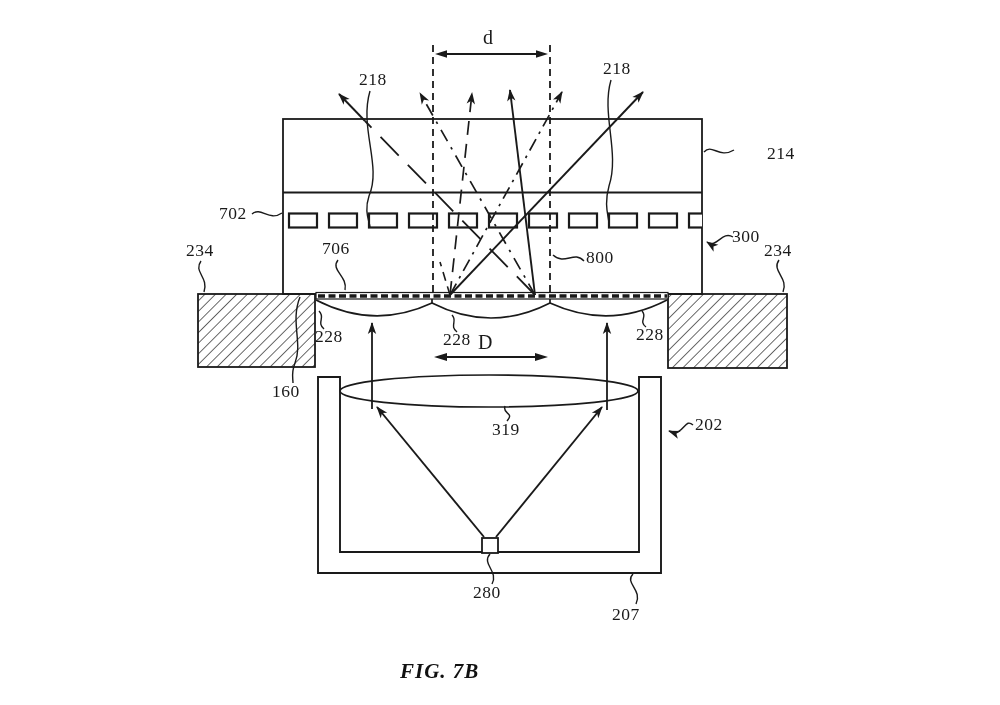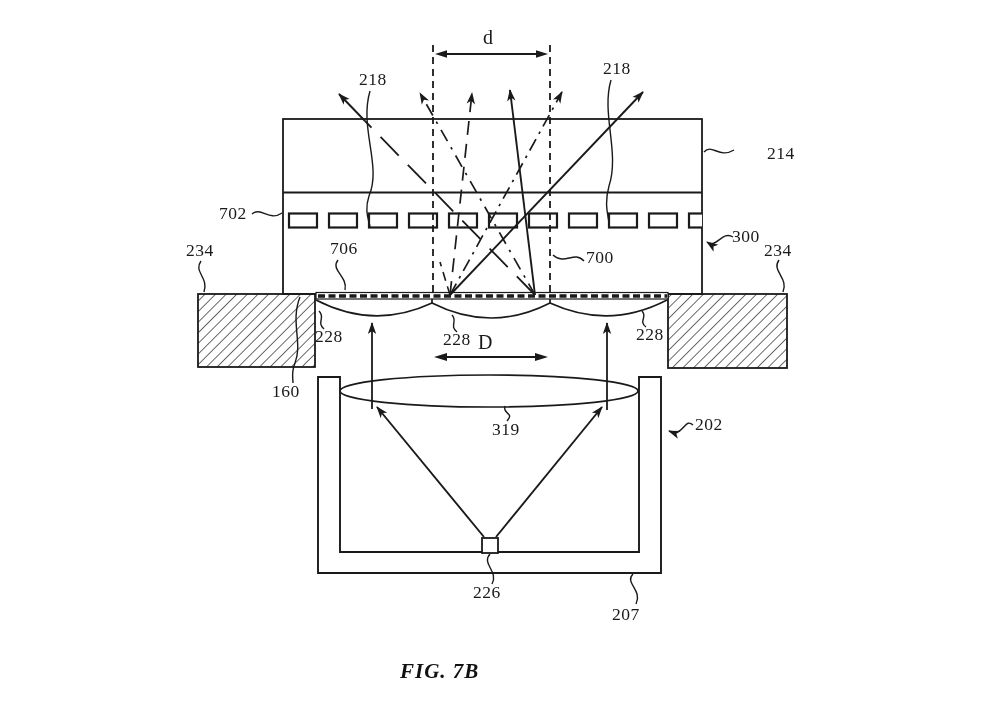--- a/index.html
+++ b/index.html
@@ -153,31 +153,31 @@
       <path d="M490,554 C481,564 499,571 492,584"></path>
       <path d="M633,574 C624,583 643,590 636,604"></path>
       <path d="M693,425 C684,417 685,437 669,431" marker-end="url(#arw)"></path>
     </g>
   </svg>
 
   <div class="ref" style="left:359px;top:71px">218</div>
   <div class="ref" style="left:603px;top:60px">218</div>
   <div class="ref" style="left:767px;top:145px">214</div>
   <div class="ref" style="left:219px;top:205px">702</div>
-  <div class="ref" style="left:586px;top:249px">700</div>
+  <div class="ref" style="left:586px;top:249px">800</div>
   <div class="ref" style="left:732px;top:228px">300</div>
   <div class="ref" style="left:186px;top:242px">234</div>
   <div class="ref" style="left:764px;top:242px">234</div>
-  <div class="ref" style="left:330px;top:240px">706</div>
+  <div class="ref" style="left:322px;top:240px">706</div>
   <div class="ref" style="left:315px;top:328px">228</div>
   <div class="ref" style="left:443px;top:331px">228</div>
   <div class="ref" style="left:636px;top:326px">228</div>
   <div class="ref" style="left:272px;top:383px">160</div>
   <div class="ref" style="left:492px;top:421px">319</div>
   <div class="ref" style="left:695px;top:416px">202</div>
-  <div class="ref" style="left:473px;top:584px">226</div>
+  <div class="ref" style="left:473px;top:584px">280</div>
   <div class="ref" style="left:612px;top:606px">207</div>
 
   <div class="dim" style="left:483px;top:27px">d</div>
   <div class="dim" style="left:478px;top:332px">D</div>
 
   <div class="caption">FIG. 7B</div>
 </div>
 
 </body></html>

